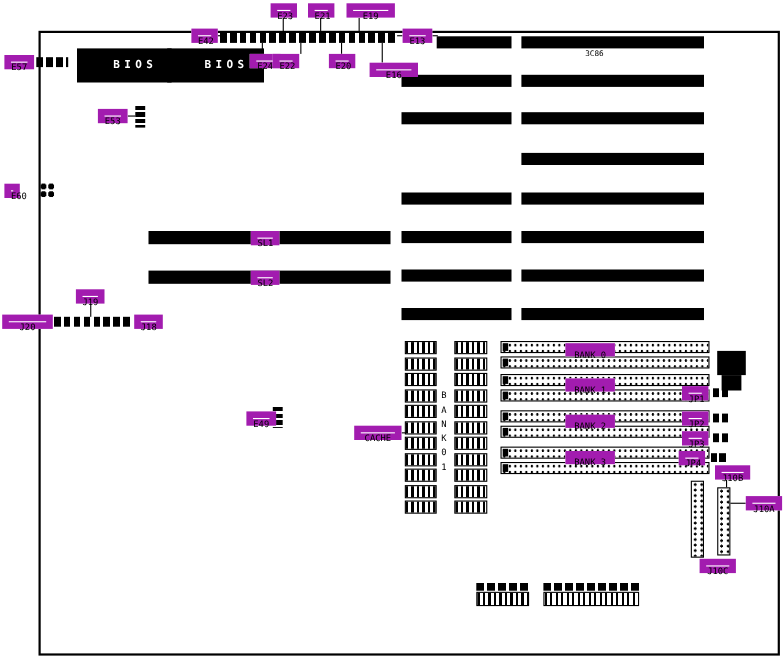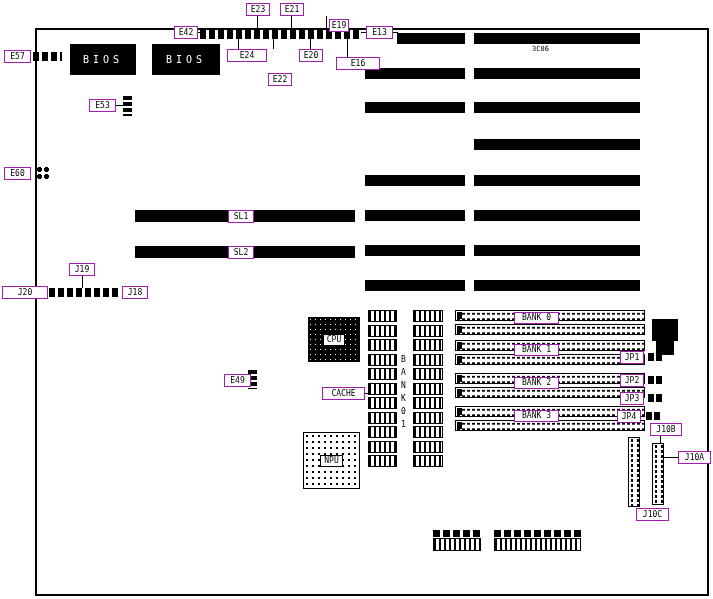--- a/index.html
+++ b/index.html
@@ -1,20 +1,20 @@
 <!DOCTYPE html>
 <html><head>
 <meta charset="utf-8">
 <style>
   html,body{margin:0;padding:0;background:#fff;font-family:"Liberation Sans",sans-serif;}
   .stage{position:relative;width:713px;height:599px;background:#fff;overflow:hidden;
          font-family:"DejaVu Sans Mono",monospace;color:#000;}
   .abs{position:absolute;}
   .board{position:absolute;border:2px solid #000;background:#fff;box-sizing:border-box;}
-  .lbl{position:absolute;height:13px;box-sizing:border-box;border:1px solid #a21caf;background:#fff;
+  .lbl{position:absolute;height:13px;box-sizing:border-box;border:6px solid #a21caf;background:#fff;
        font-size:8px;line-height:11px;text-align:center;z-index:6;white-space:nowrap;}
   .bar{position:absolute;background:#000;z-index:1;}
   .slot{position:absolute;background:#000;height:11px;z-index:1;}
   .hl{position:absolute;height:1px;background:#000;z-index:4;}
   .vl{position:absolute;width:1px;background:#000;z-index:4;}
   .pins-h{position:absolute;background-image:repeating-linear-gradient(90deg,#000 0 6px,transparent 6px 9px);z-index:2;}
   .pins-v{position:absolute;background-image:repeating-linear-gradient(180deg,#000 0 4px,transparent 4px 6px);z-index:2;}
   .dip{position:absolute;height:12px;box-sizing:border-box;border:1px solid #000;
        background-image:repeating-linear-gradient(90deg,#000 0 2px,transparent 2px 5px);z-index:1;}
   .simm{position:absolute;width:190px;height:11px;box-sizing:border-box;border:1px solid #000;z-index:1;
@@ -26,21 +26,21 @@
           background-image:radial-gradient(circle,#000 1.2px,transparent 1.4px);background-size:6px 5px;}
   .chip-black{position:absolute;background-color:#000;z-index:2;
           background-image:radial-gradient(circle,#fff .8px,transparent 1px);background-size:5px 5px;
           display:flex;align-items:center;justify-content:center;}
   .chip-outline{position:absolute;box-sizing:border-box;border:1px solid #000;z-index:2;background-color:#fff;
           background-image:radial-gradient(circle,#000 1px,transparent 1.2px);background-size:6px 6px;
           display:flex;align-items:center;justify-content:center;}
   .chiplbl{box-sizing:border-box;border:1px solid #000;background:#fff;font-size:8px;line-height:10px;
            padding:0 3px;height:12px;}
   .bioschip{position:absolute;background:#000;color:#fff;display:flex;align-items:center;justify-content:center;
-            font-size:10px;letter-spacing:4px;font-weight:normal;z-index:2;}
+            font-size:10px;letter-spacing:4px;font-weight:bold;z-index:2;padding-left:20px;}
   .vtext{position:absolute;writing-mode:vertical-rl;text-orientation:upright;font-size:8px;
          letter-spacing:4px;background:#fff;z-index:3;line-height:11px;}
   .sqrow{position:absolute;height:7px;z-index:2;
          background-image:repeating-linear-gradient(90deg,#000 0 7px,transparent 7px 10px);}
   .connbar{position:absolute;height:13px;box-sizing:border-box;border:1px solid #000;z-index:2;
            background-image:repeating-linear-gradient(90deg,#000 0 2px,transparent 2px 5px);}
   .marking{position:absolute;font-size:7px;z-index:3;}
 </style>
 </head>
 <body>
@@ -63,33 +63,33 @@
   <div class="hl" style="left:393px;top:32px;width:5px;"></div>
   <div class="hl" style="left:116px;top:105px;width:7px;"></div>
   <div class="hl" style="left:239px;top:380px;width:9px;"></div>
   <div class="vl" style="left:82px;top:276px;height:12px;"></div>
   <div class="hl" style="left:365px;top:393px;width:4px;"></div>
   <div class="vl" style="left:660px;top:436px;height:7px;"></div>
   <div class="hl" style="left:664px;top:457px;width:14px;"></div>
 
   <div class="lbl" style="left:246px;top:3px;width:24px;">E23</div>
   <div class="lbl" style="left:280px;top:3px;width:24px;">E21</div>
-  <div class="lbl" style="left:329px;top:3px;width:20px;margin-top:16px;">E19</div>
+  <div class="lbl" style="left:315px;top:3px;width:44px;">E19</div>
   <div class="lbl" style="left:174px;top:26px;width:24px;">E42</div>
   <div class="lbl" style="left:366px;top:26px;width:27px;">E13</div>
-  <div class="lbl" style="left:227px;top:49px;width:40px;">E24</div>
-  <div class="lbl" style="left:268px;top:49px;width:24px;margin-top:24px;">E22</div>
+  <div class="lbl" style="left:227px;top:49px;width:28px;">E24</div>
+  <div class="lbl" style="left:248px;top:49px;width:24px;">E22</div>
   <div class="lbl" style="left:299px;top:49px;width:24px;">E20</div>
   <div class="lbl" style="left:336px;top:57px;width:44px;">E16</div>
 
   <div class="lbl" style="left:4px;top:50px;width:27px;">E57</div>
   <div class="pins-h" style="left:33px;top:52px;width:29px;height:9px;"></div>
   <div class="lbl" style="left:89px;top:99px;width:27px;">E53</div>
   <div class="pins-v" style="left:123px;top:96px;width:9px;height:20px;"></div>
-  <div class="lbl" style="left:4px;top:167px;width:27px;">E60</div>
+  <div class="lbl" style="left:4px;top:167px;width:14px;">E60</div>
   <div class="abs" style="left:36px;top:166px;width:14px;height:14px;z-index:2;background-image:radial-gradient(circle,#000 2.6px,transparent 2.8px);background-size:7px 7px;"></div>
   <div class="lbl" style="left:224px;top:374px;width:27px;">E49</div>
   <div class="pins-v" style="left:248px;top:370px;width:9px;height:19px;"></div>
 
   <div class="bioschip" style="left:70px;top:44px;width:66px;height:31px;">BIOS</div>
   <div class="bioschip" style="left:152px;top:44px;width:68px;height:31px;">BIOS</div>
 
   <div class="slot" style="left:397px;top:33px;width:68px;"></div>
   <div class="slot" style="left:474px;top:33px;width:166px;"></div>
   <div class="marking" style="left:532px;top:45px;">3C86</div>
@@ -110,27 +110,21 @@
   <div class="bar" style="left:135px;top:210px;width:220px;height:12px;"></div>
   <div class="lbl" style="left:228px;top:210px;width:26px;">SL1</div>
   <div class="bar" style="left:135px;top:246px;width:220px;height:12px;"></div>
   <div class="lbl" style="left:228px;top:246px;width:26px;">SL2</div>
 
   <div class="lbl" style="left:2px;top:286px;width:46px;">J20</div>
   <div class="pins-h" style="left:31px;top:288px;width:88px;height:9px;"></div>
   <div class="lbl" style="left:69px;top:263px;width:26px;">J19</div>
   <div class="lbl" style="left:122px;top:286px;width:26px;">J18</div>
 
-  <div class="chip-black" style="left:308px;top:317px;width:52px;height:45px;">
-    <span class="chiplbl">CPU</span>
-  </div>
 
-  <div class="chip-outline" style="left:303px;top:432px;width:57px;height:57px;">
-    <span class="chiplbl">NPU</span>
-  </div>
 
   <div class="lbl" style="left:322px;top:387px;width:43px;">CACHE</div>
 
   <div class="dip" style="left:368px;top:310px;width:29px;"></div>
   <div class="dip" style="left:368px;top:325px;width:29px;"></div>
   <div class="dip" style="left:368px;top:339px;width:29px;"></div>
   <div class="dip" style="left:368px;top:354px;width:29px;"></div>
   <div class="dip" style="left:368px;top:368px;width:29px;"></div>
   <div class="dip" style="left:368px;top:383px;width:29px;"></div>
   <div class="dip" style="left:368px;top:397px;width:29px;"></div>

